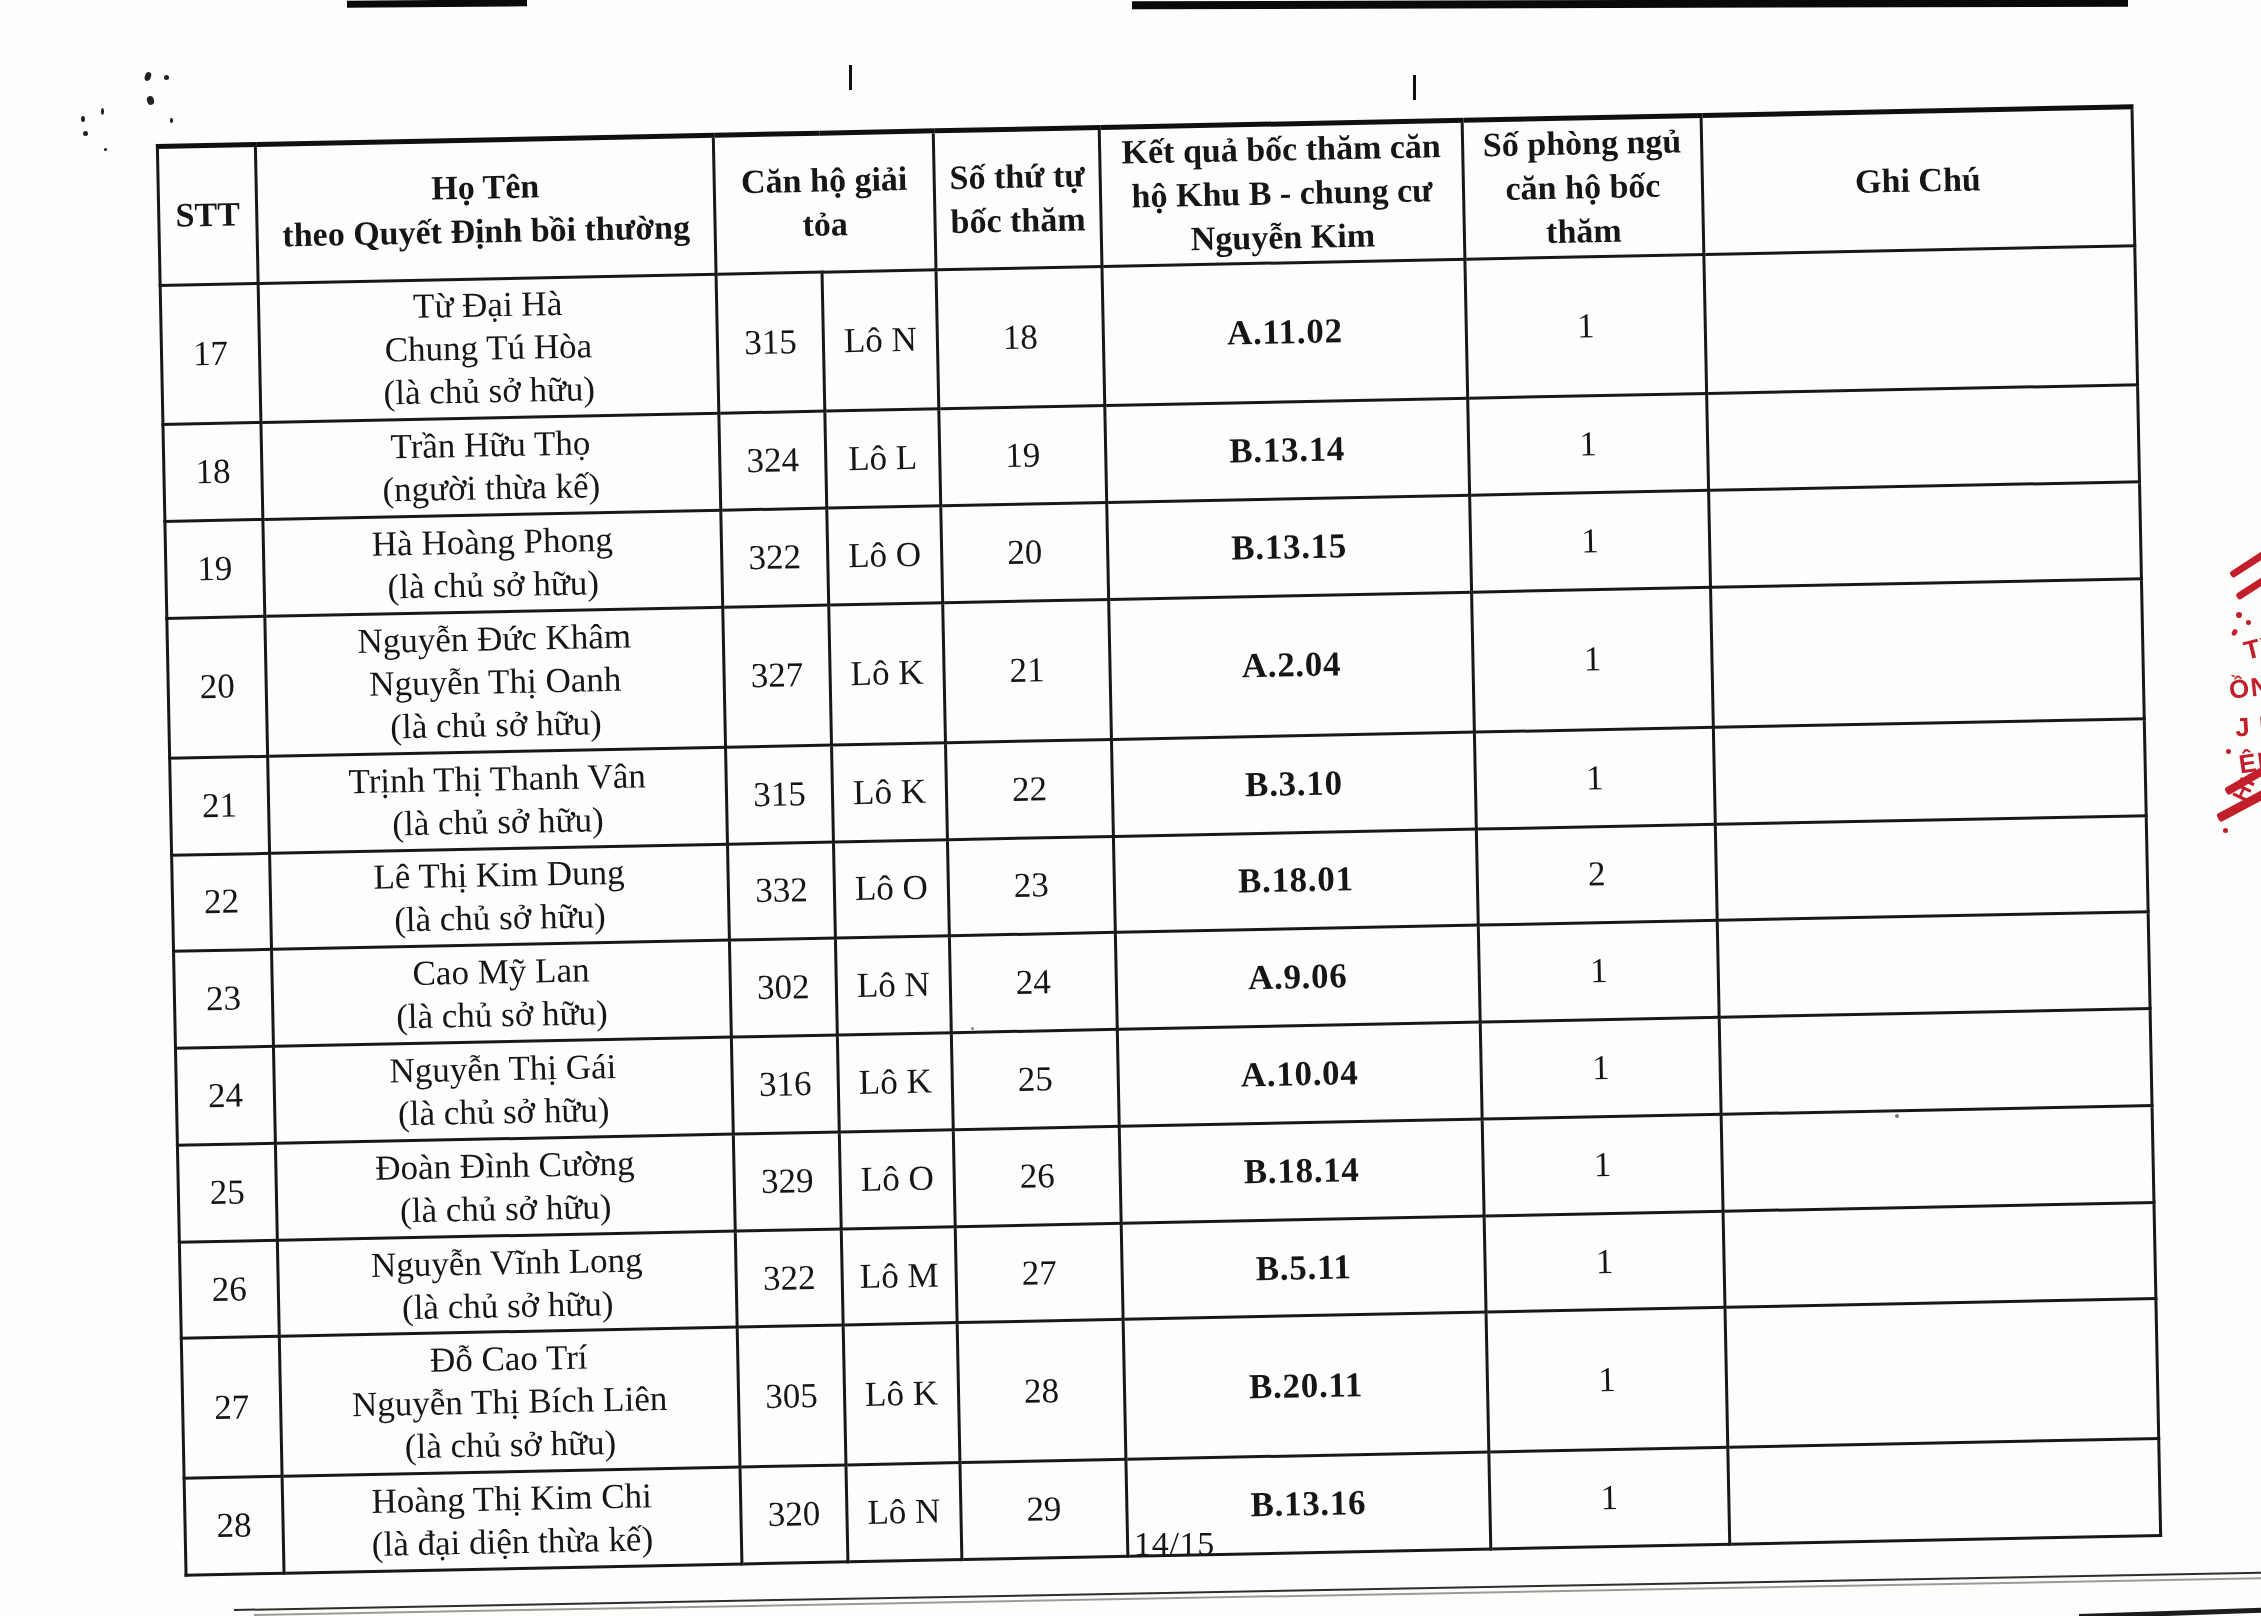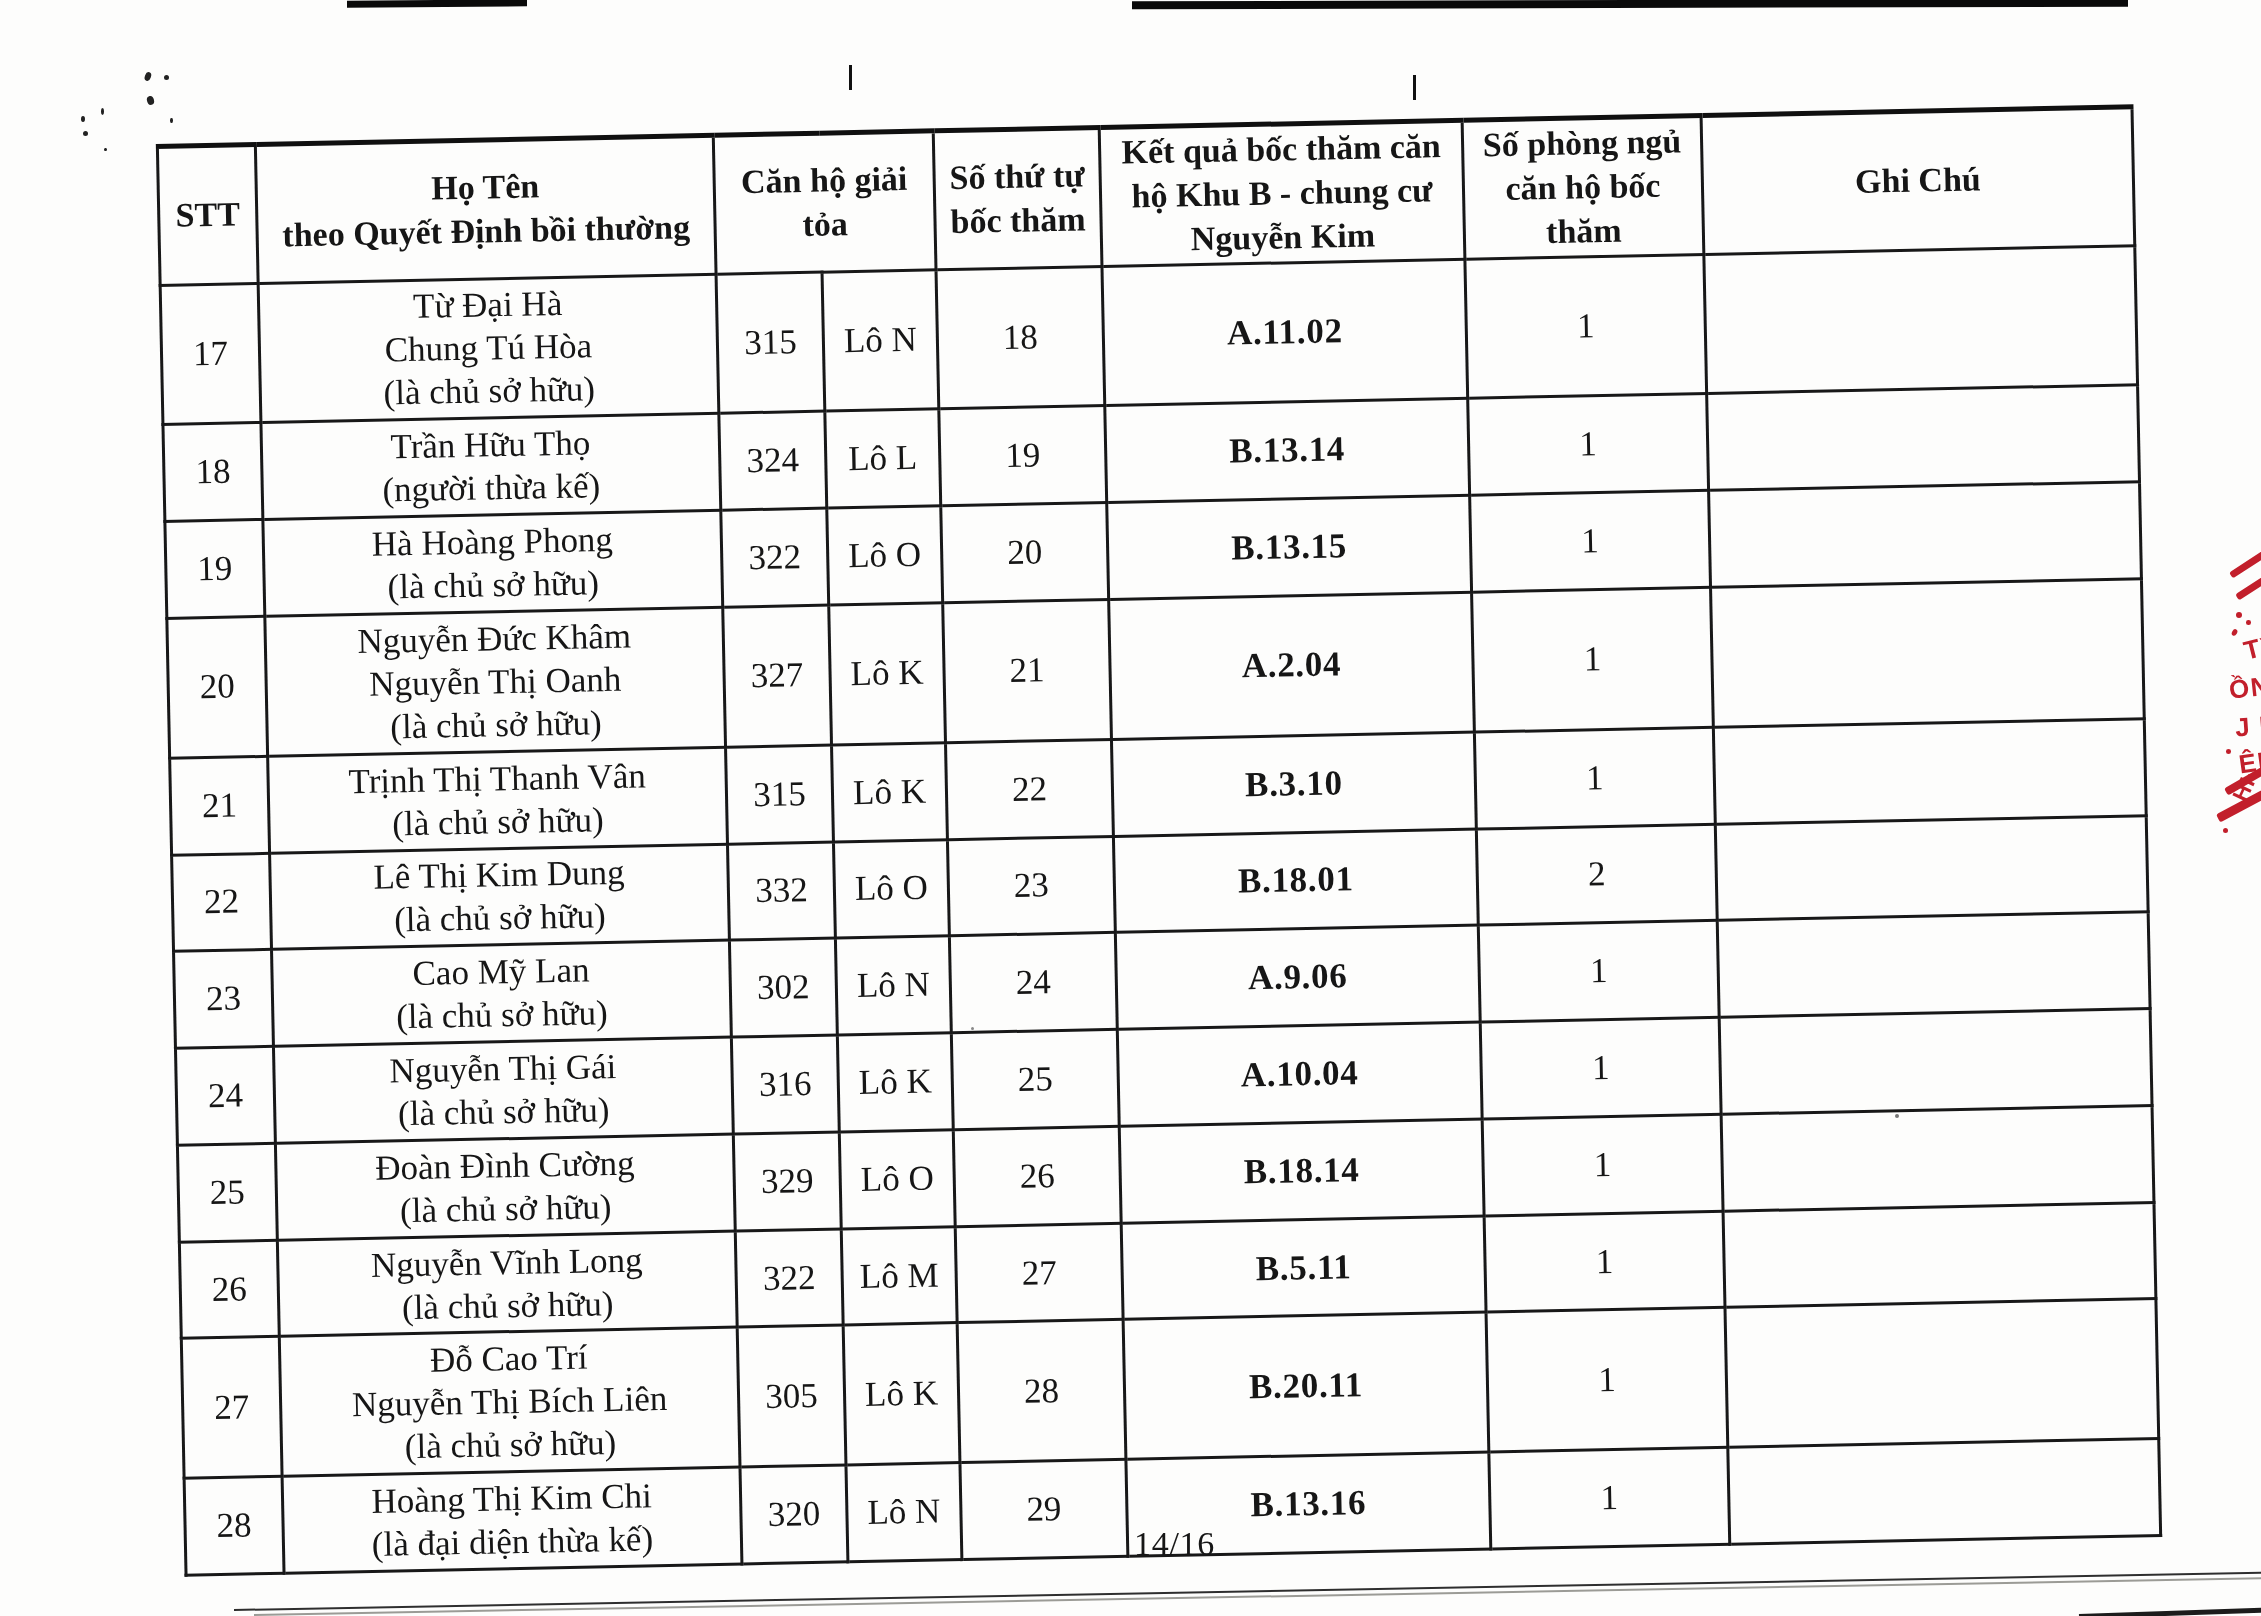--- a/index.html
+++ b/index.html
@@ -316,21 +316,21 @@
       <td class="c-apt">320</td>
       <td class="c-lot">Lô N</td>
       <td class="c-draw">29</td>
       <td class="c-result">B.13.16</td>
       <td class="c-bed">1</td>
       <td class="c-note"></td>
     </tr>
       </tbody>
   </table>
 
-  <div id="page-number">14/16</div>
+  <div id="page-number">14/15</div>
 
   <div class="scanline sl-dark"></div>
   <div class="scanline sl-gray"></div>
   <div class="scanline sl-stub"></div>
 
   <div id="stamp">
     <div class="st-stroke ss1"></div>
     <div class="st-stroke ss2"></div>
     <div class="st-dot sd1"></div>
     <div class="st-dot sd2"></div>

